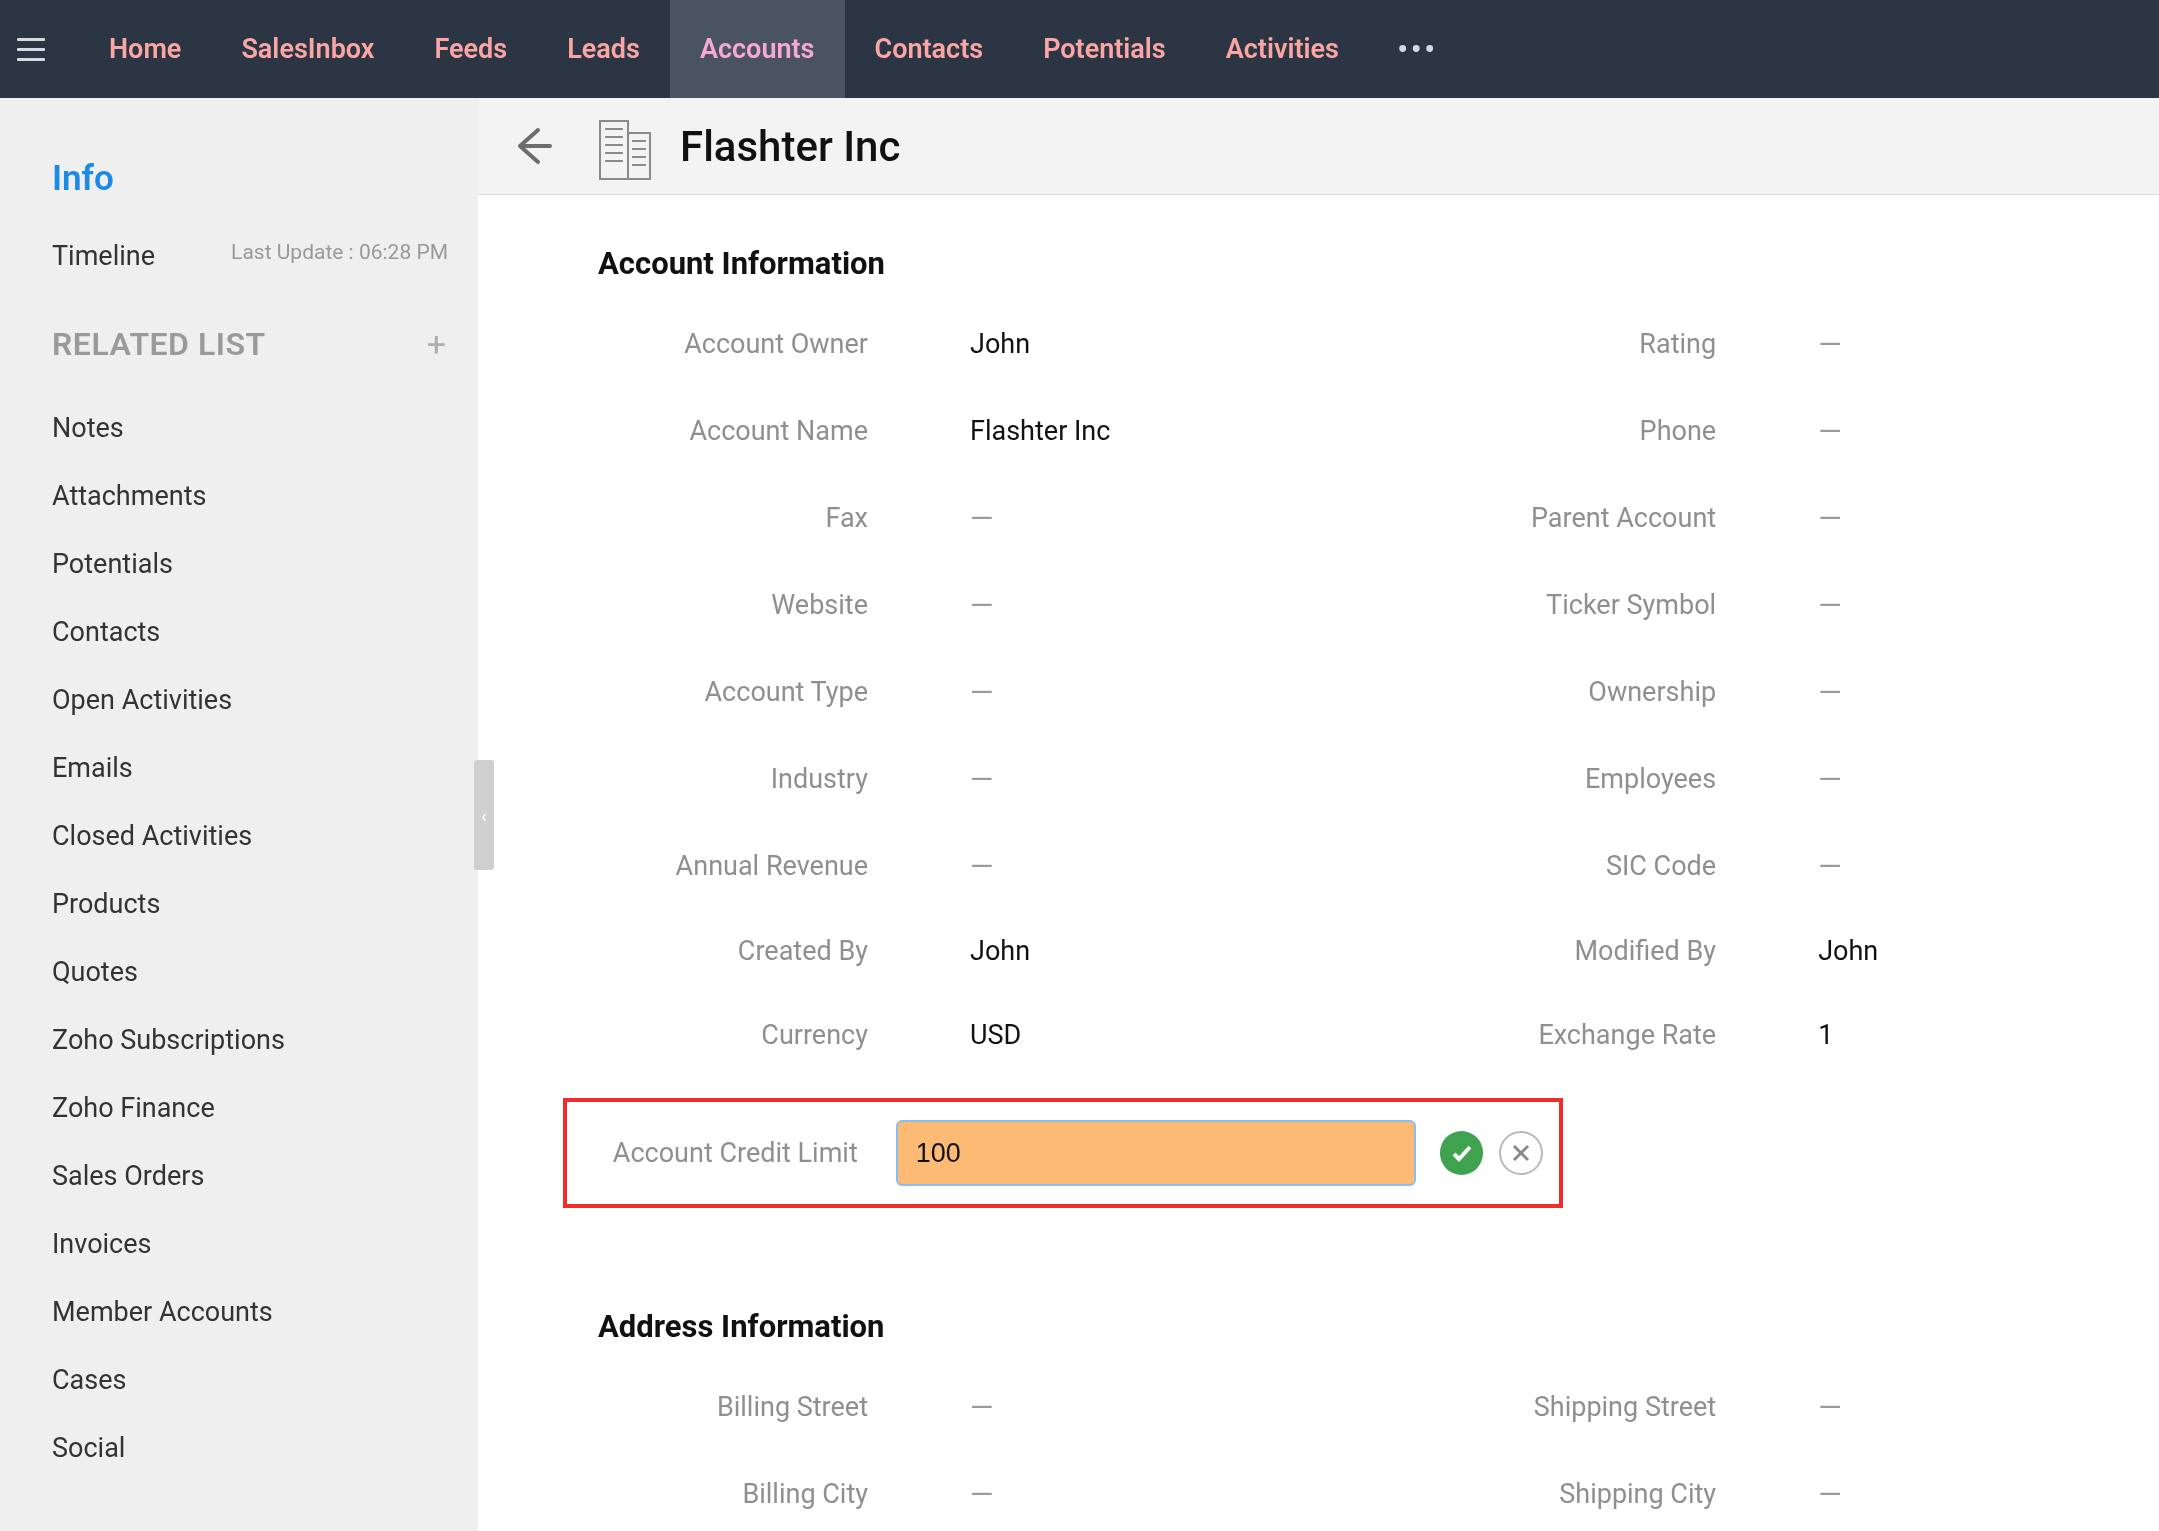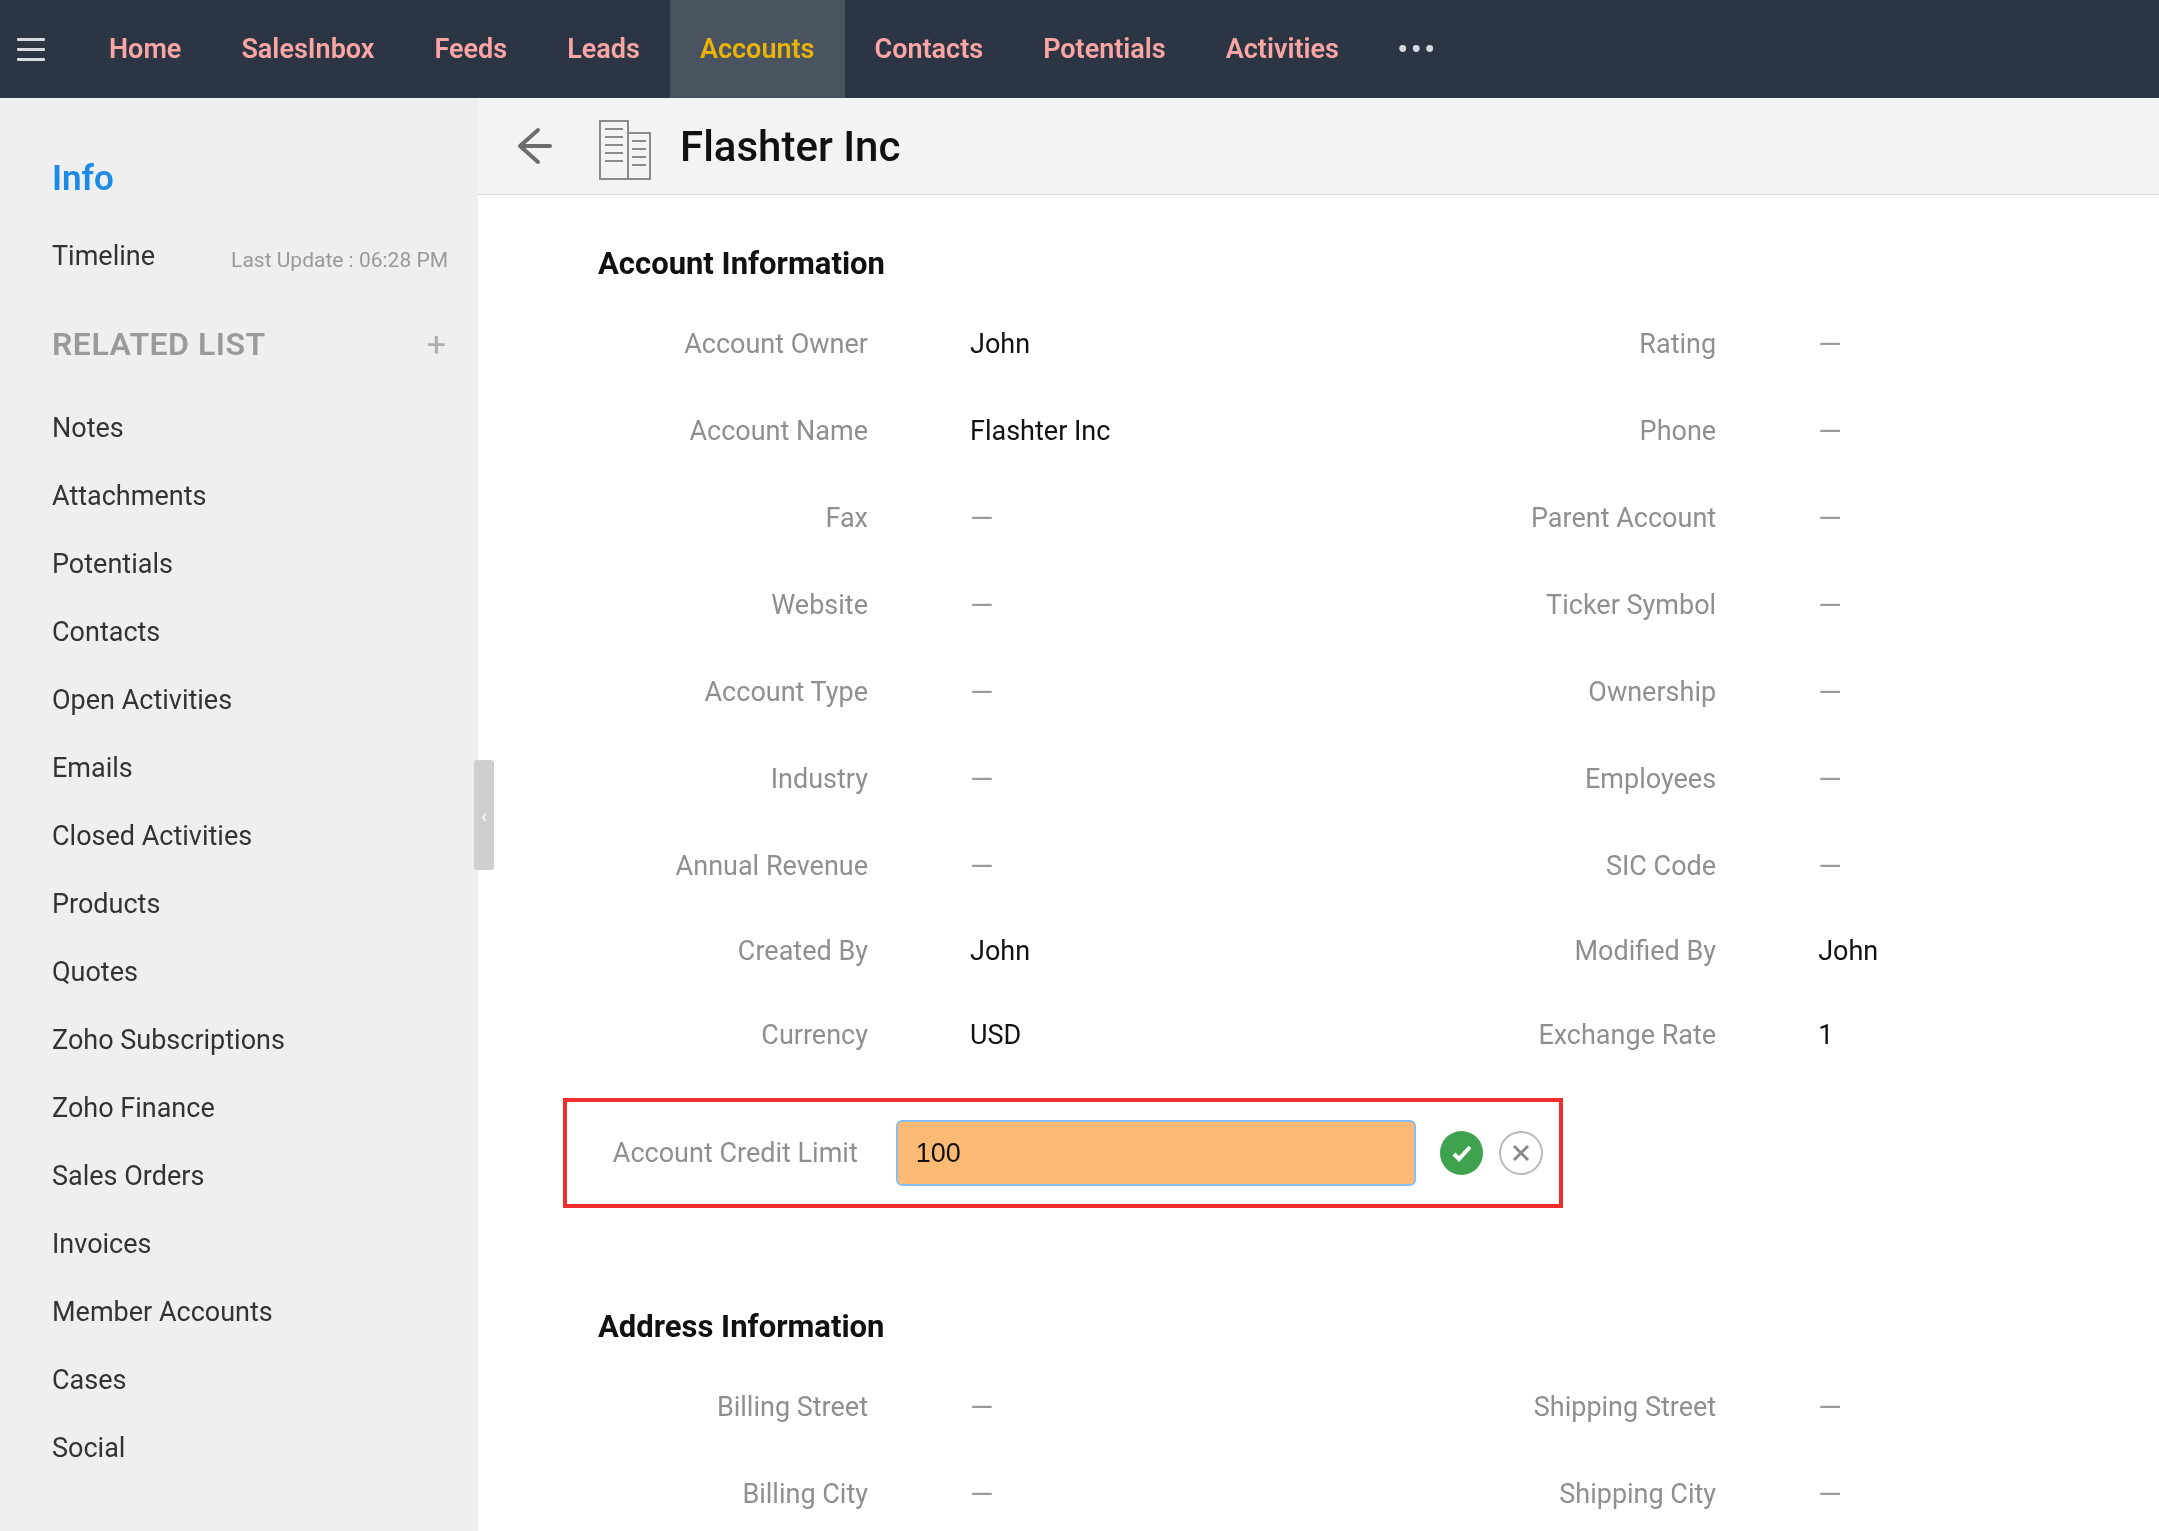--- a/index.html
+++ b/index.html
@@ -33,21 +33,21 @@
     padding: 0 30px;
     height: 100%;
     display: flex; align-items: center;
     font-size: 27px;
     font-weight: 600;
     color: #fca5a5;
     cursor: pointer;
   }
   .nav-item.active {
     background: #4a5360;
-    color: #eab308;
+    color: #f9a8d4;
   }
   .nav-more {
     padding: 0 28px;
     font-size: 34px;
     letter-spacing: 2px;
     color: #d5d9df;
     height: 100%;
     display:flex; align-items:center;
     cursor: pointer;
   }
@@ -89,21 +89,21 @@
     padding: 60px 20px 0 52px;
     overflow: hidden;
   }
   .sb-info {
     font-size: 35px;
     font-weight: 600;
     color: #1d8be6;
     margin-bottom: 41px;
   }
   .sb-timeline-row {
-    display:flex; align-items:flex-end; justify-content:space-between;
+    display:flex; align-items:flex-start; justify-content:space-between;
     margin-bottom: 52px;
     padding-right: 10px;
   }
   .sb-timeline {
     font-size: 27px;
     color: #333;
   }
   .sb-lastupdate {
     font-size: 21px;
     color: #999;

